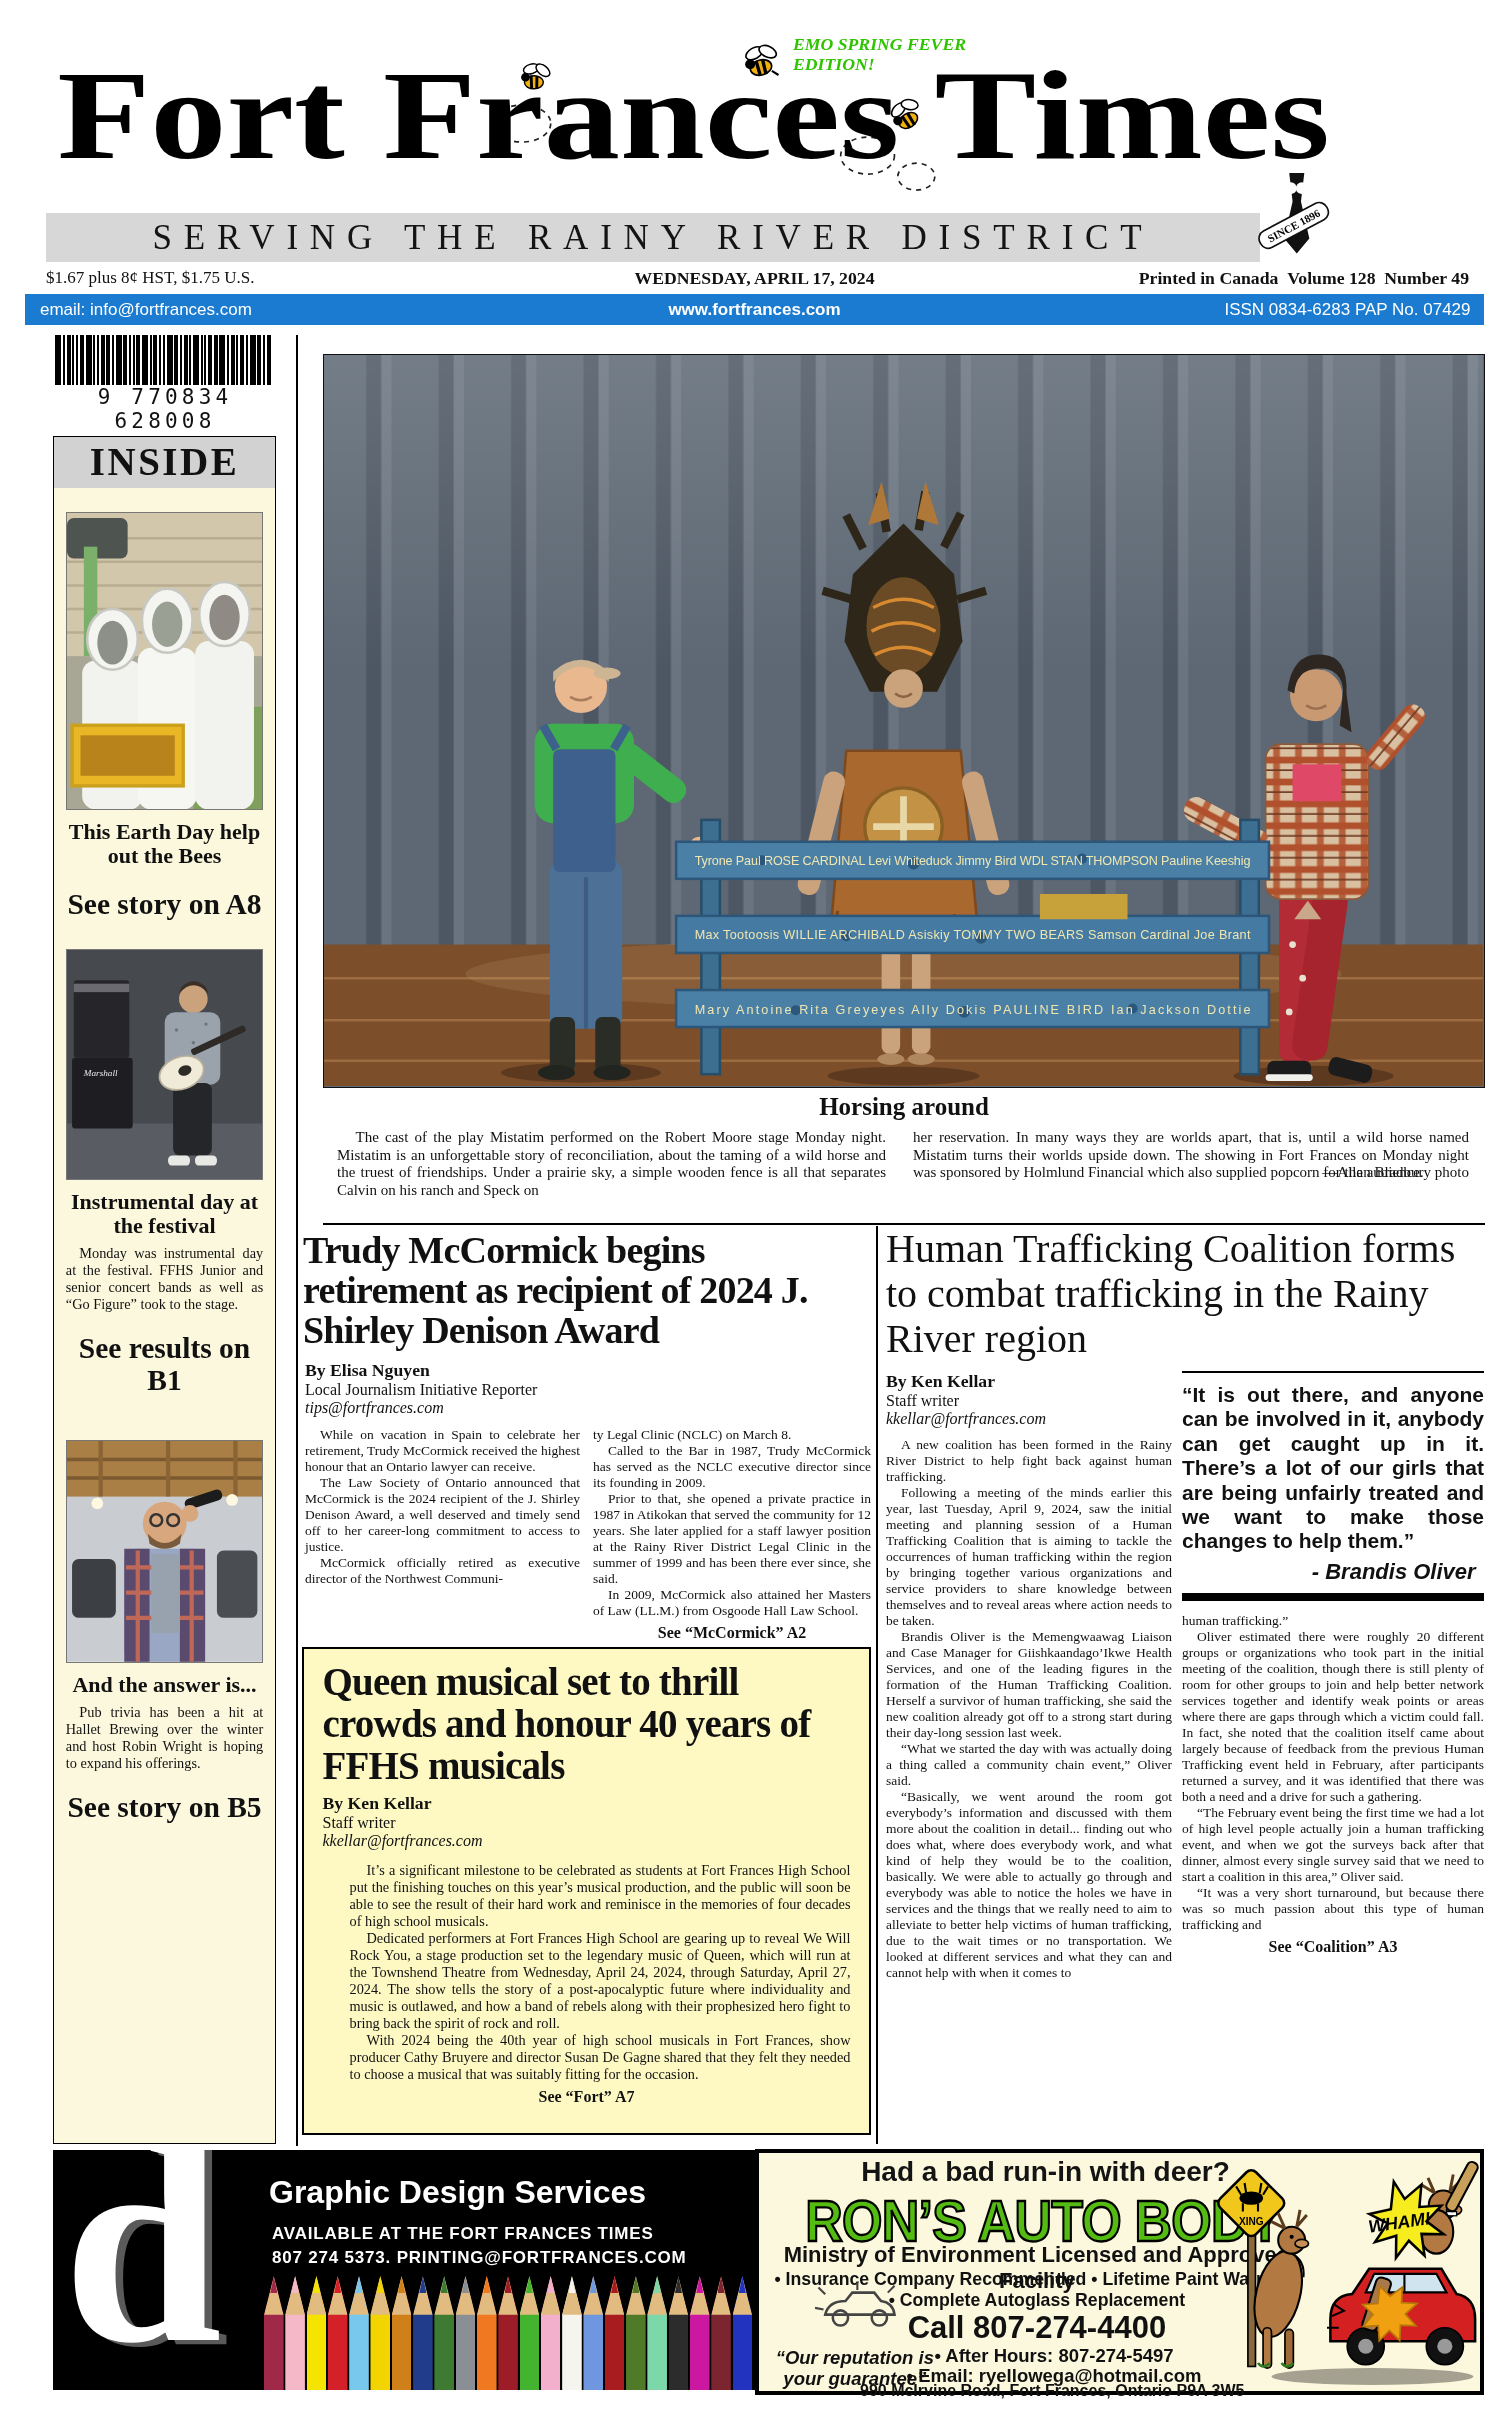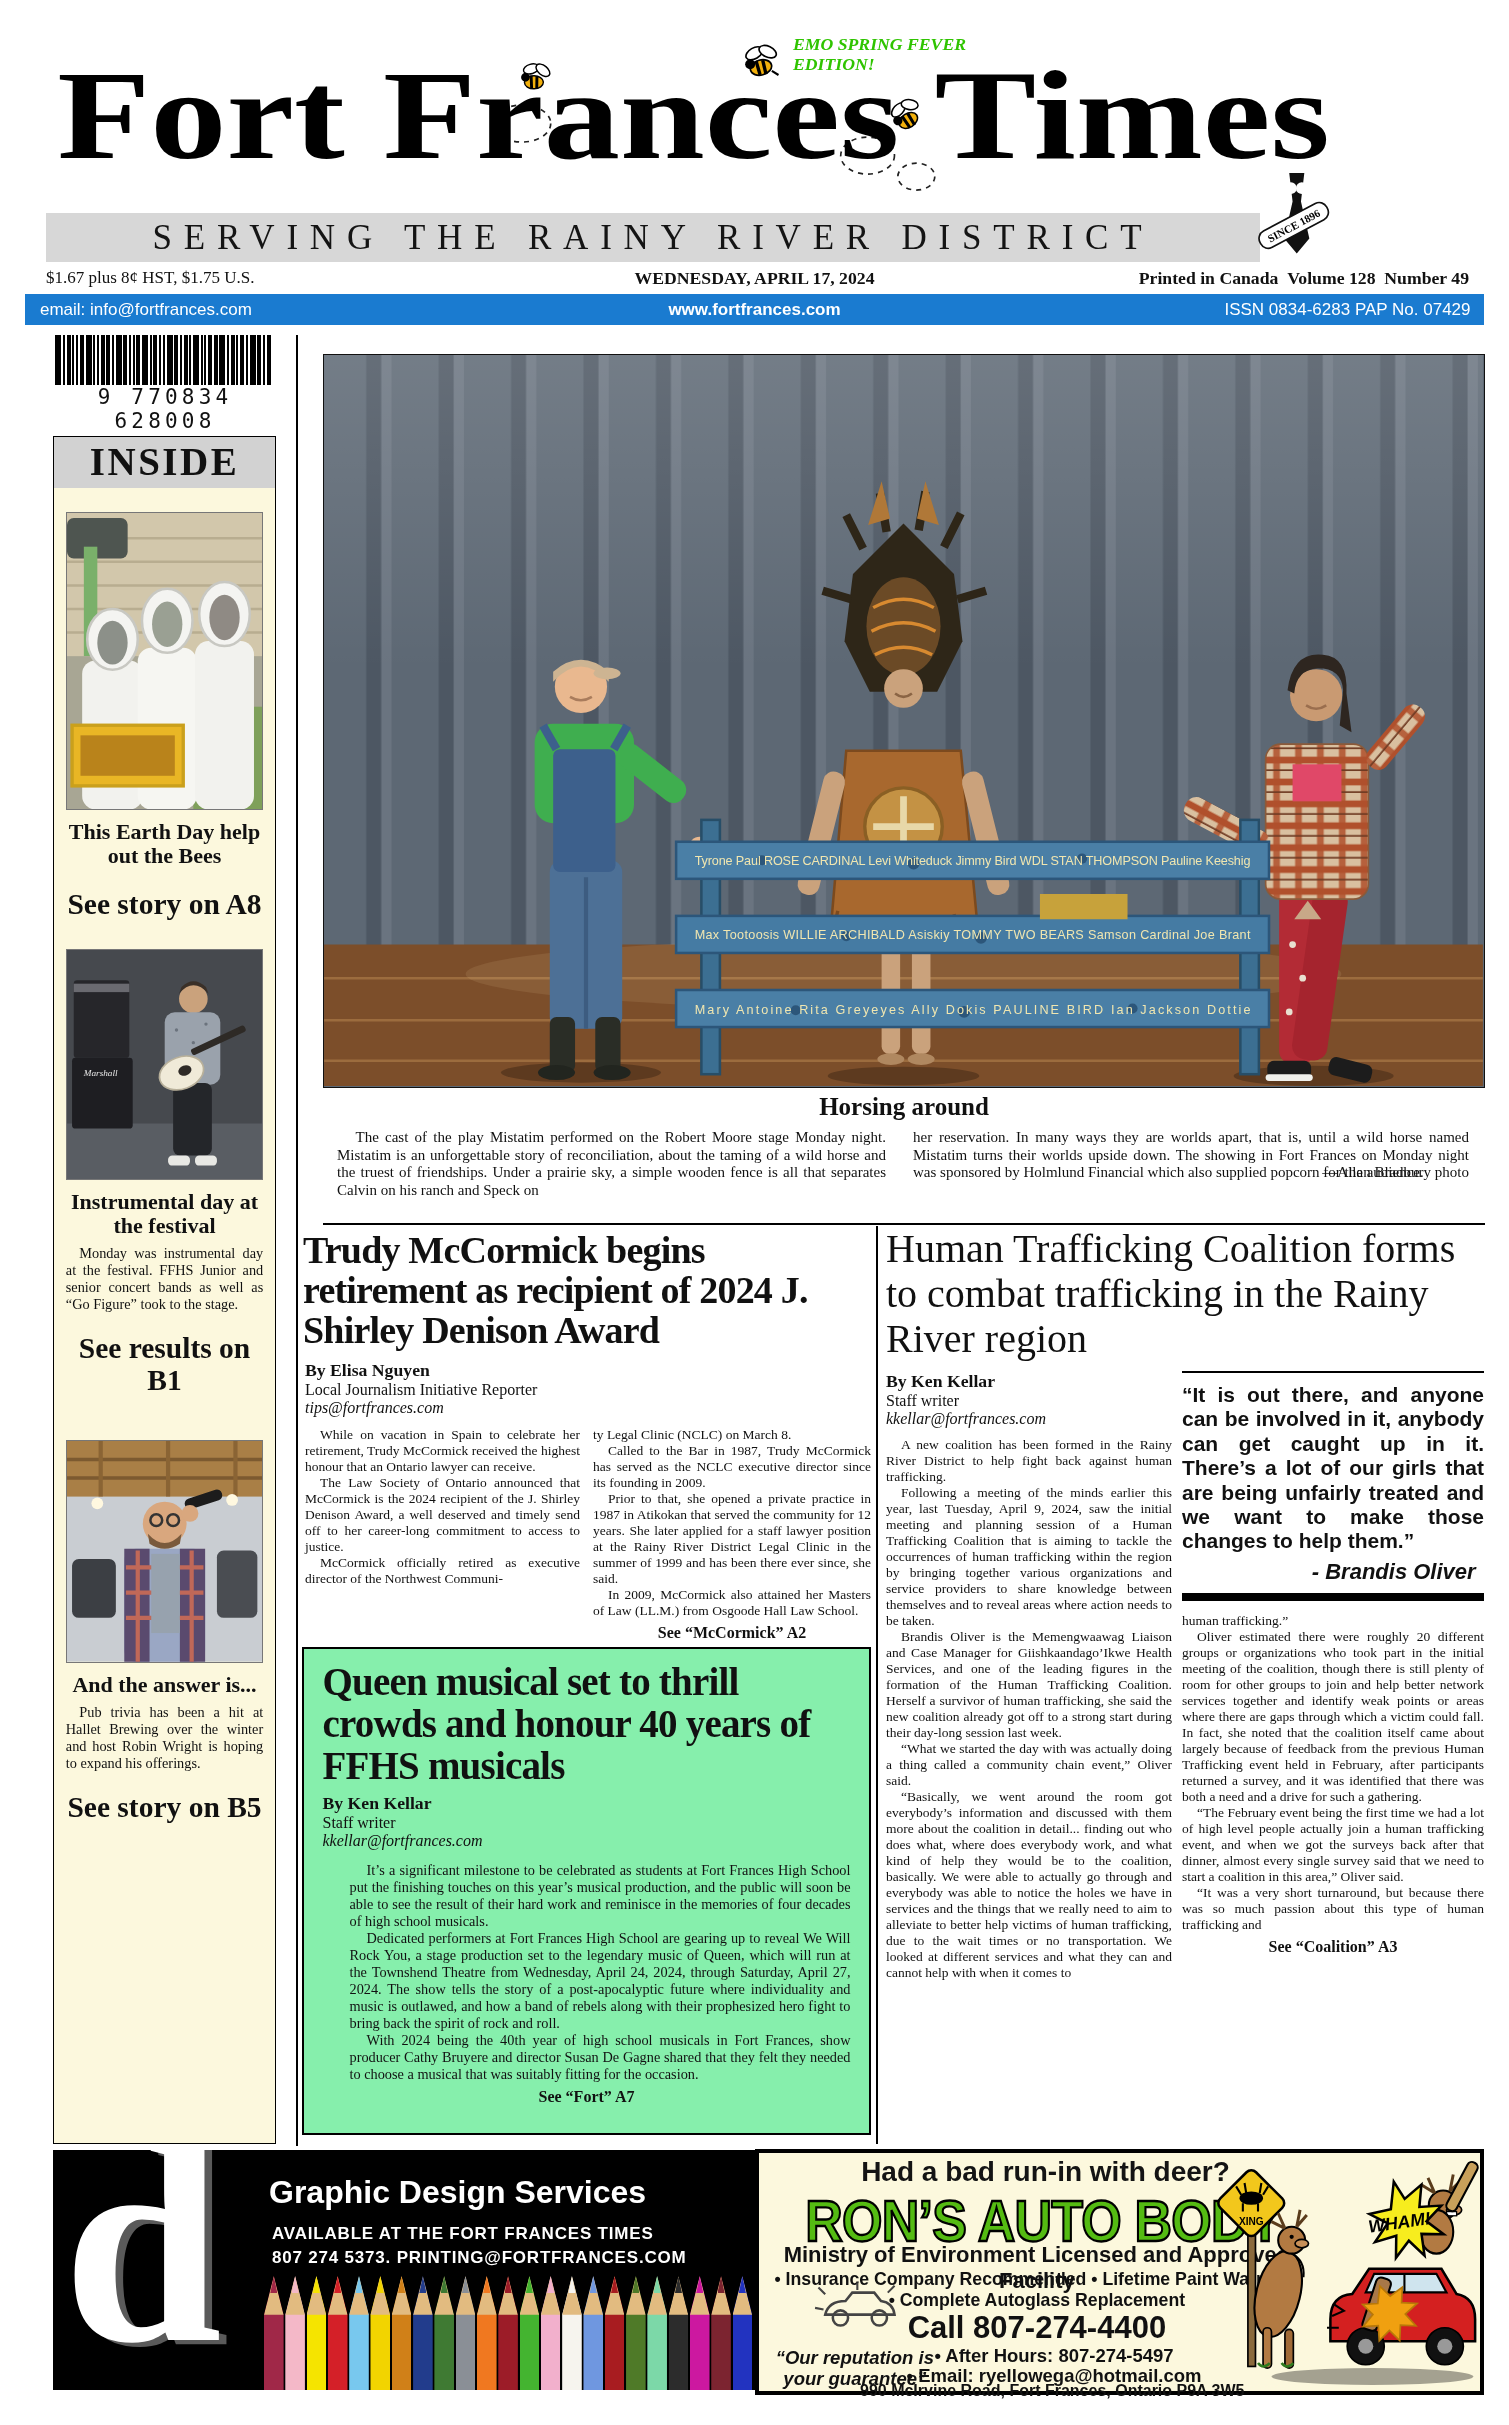--- a/index.html
+++ b/index.html
@@ -60,21 +60,21 @@
   .headline-bold { font-weight:bold; font-size:38px; line-height:40px; letter-spacing:-0.8px; }
   .headline-light { font-weight:normal; font-size:40px; line-height:45px; }
   .byline-name { font-size:17.7px; font-weight:bold; margin-top:1.7px; }
   .byline-role { font-size:16px; }
   .byline-email { font-size:16px; font-style:italic; }
   .bodycol p { font-size:13.5px; line-height:16px; text-align:justify; text-indent:15px; margin:0; }
   .bodycol p.noindent { text-indent:0; }
   .jump { font-weight:bold; text-align:center; font-size:16px; margin-top:5px; }
 
   .queen-box { left:302px; top:1647px; width:569px; height:488px; border:2.5px solid #000;
-    background:#86efac; padding:11.8px 18.5px; }
+    background:#fef9c3; padding:11.8px 18.5px; }
   .queen-box .bodycol p { font-size:14.3px; line-height:17px; text-indent:17px; margin-top:0; }
 
   .pq { font-family:"Liberation Sans", sans-serif; font-weight:bold; font-size:21px;
     line-height:24.4px; text-align:justify; border-top:2.5px solid #000; padding-top:10px; }
   .pq-attr { font-family:"Liberation Sans", sans-serif; font-weight:bold; font-style:italic;
     font-size:22px; text-align:right; margin:5px 8.4px 0 0; }
   .pq-bar { height:7.6px; background:#000; margin-top:8.4px; }
 
   
   .ad-left { left:53px; top:2150px; width:706px; height:240px; background:#000; overflow:hidden; }

